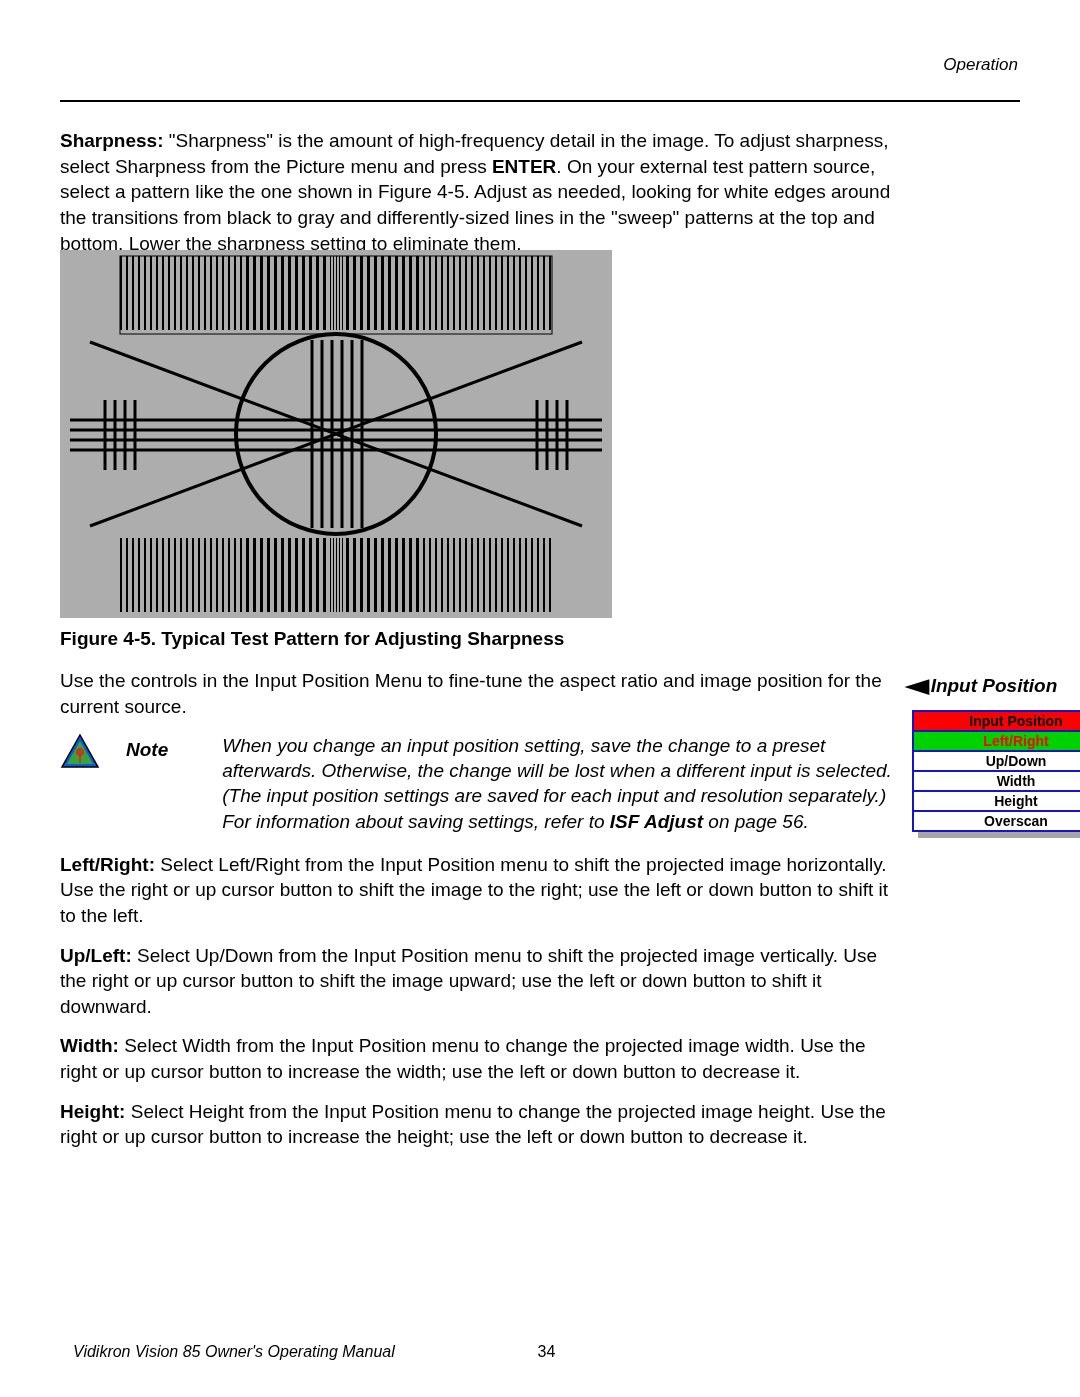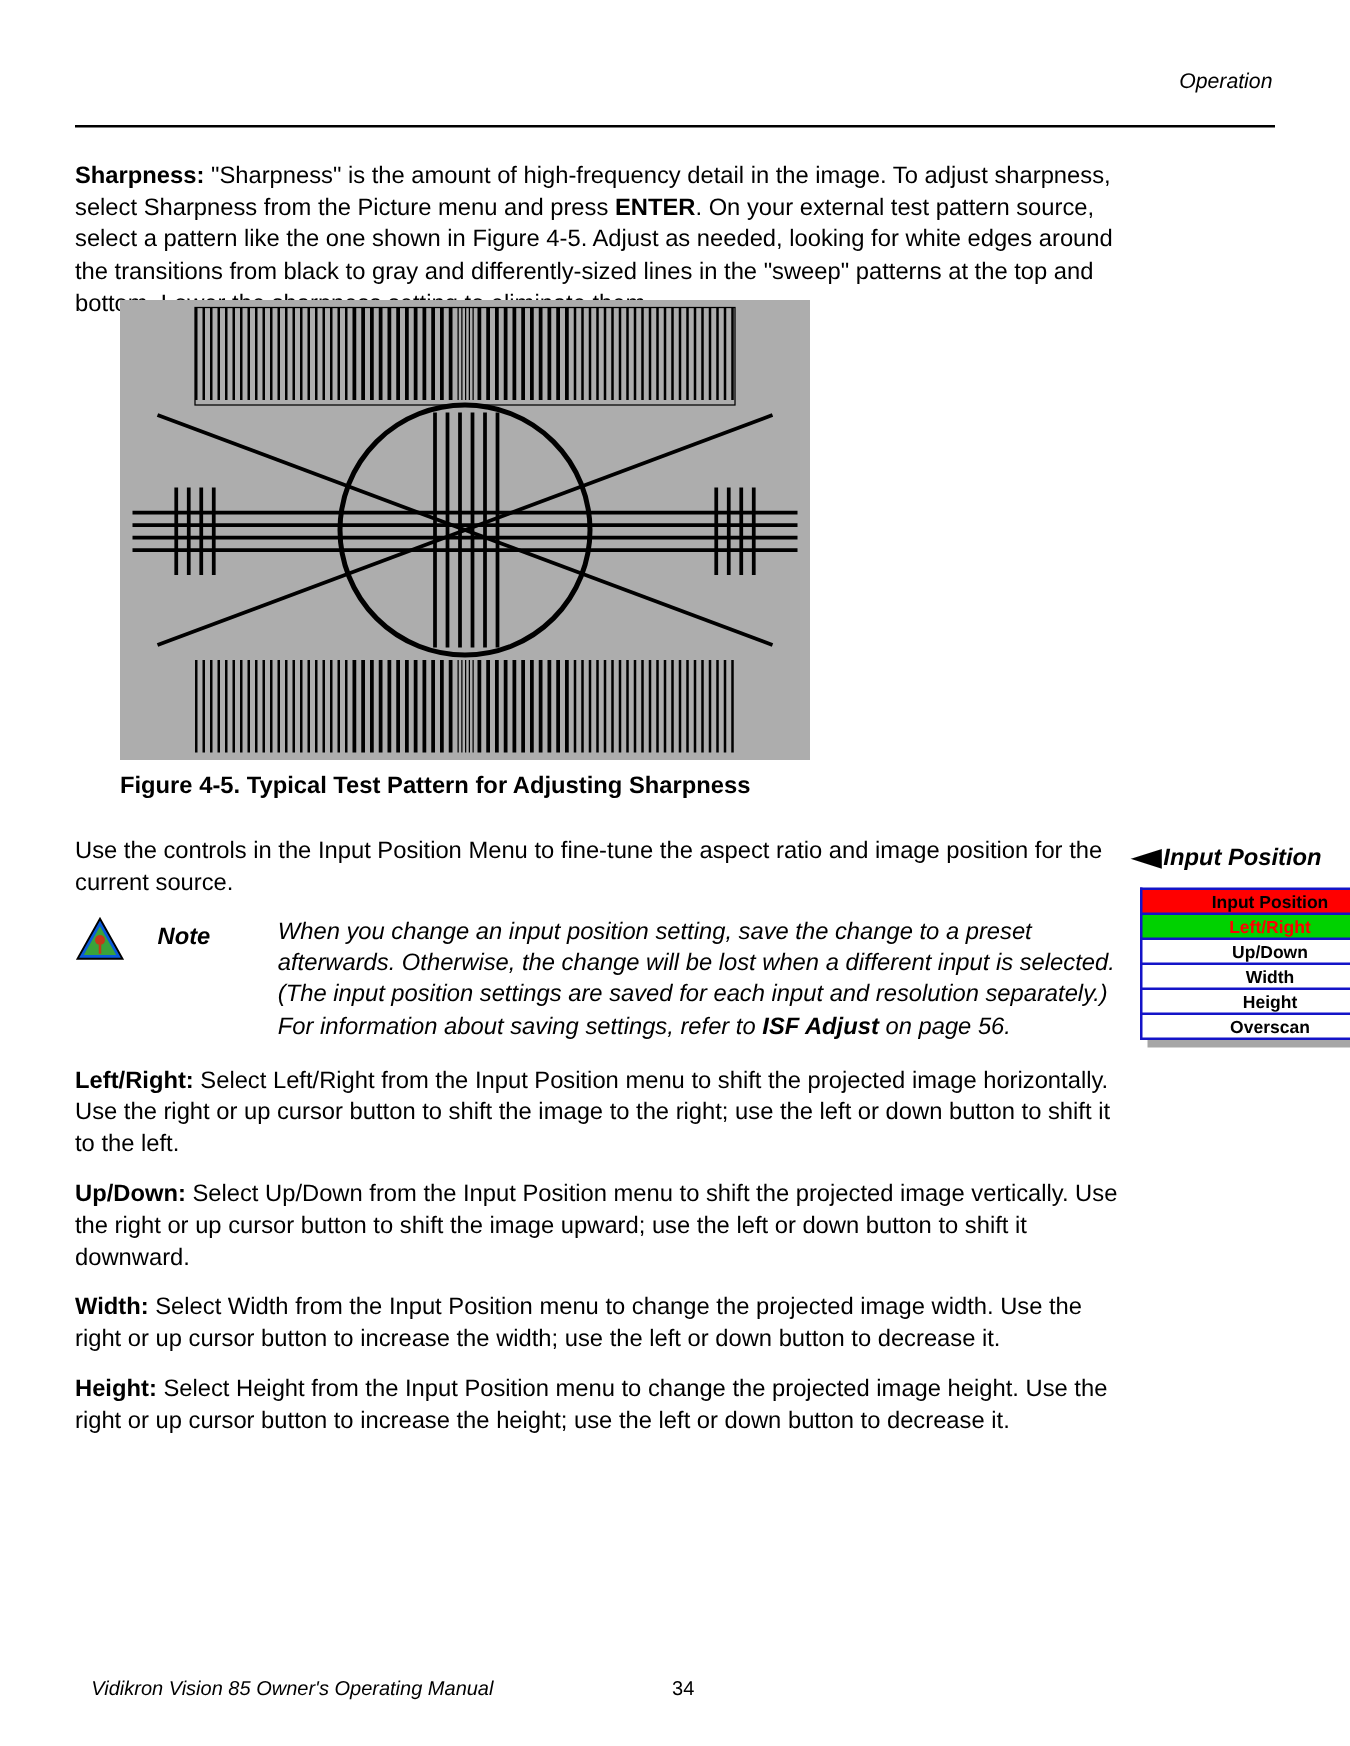--- a/index.html
+++ b/index.html
@@ -136,21 +136,21 @@
 
   <div class="section-top">Operation</div>
   <div class="rule"></div>
 
   <div class="col-left" style="top:128px;">
     <p class="para">
       <span class="bold">Sharpness:</span><span> "Sharpness" is the amount of high-frequency detail in the image. To adjust sharpness, select Sharpness from the Picture menu and press </span><span class="bold">ENTER</span><span>. On your external test pattern source, select a pattern like the one shown in Figure 4-5. Adjust as needed, looking for white edges around the transitions from black to gray and differently-sized lines in the "sweep" patterns at the top and bottom. Lower the sharpness setting to eliminate them.</span>
     </p>
   </div>
 
-  <div class="col-left" style="top:240px;margin-left:36px;">
+  <div class="col-left" style="top:250px;">
     <div class="figure-box">
       <svg viewBox="0 0 552 368" width="552" height="368">
         <rect x="0" y="0" width="552" height="368" fill="#adadad"></rect>
 
         <g>
 
           <g stroke="#000">
 
             <rect x="60" y="6" width="432" height="78" fill="none"></rect>
           </g>
@@ -355,21 +355,21 @@
       <div class="note-label">Note</div>
       <div class="note-text">
         <span>When you change an input position setting, save the change to a preset afterwards. Otherwise, the change will be lost when a different input is selected. (The input position settings are saved for each input and resolution separately.) For information about saving settings, refer to </span><span class="bold">ISF Adjust</span><span> on page 56.</span>
       </div>
     </div>
 
     <p class="para">
       <span class="bold">Left/Right:</span><span> Select Left/Right from the Input Position menu to shift the projected image horizontally. Use the right or up cursor button to shift the image to the right; use the left or down button to shift it to the left.</span>
     </p>
     <p class="para">
-      <span class="bold">Up/Down:</span><span> Select Up/Down from the Input Position menu to shift the projected image vertically. Use the right or up cursor button to shift the image upward; use the left or down button to shift it downward.</span>
+      <span class="bold">Up/Left:</span><span> Select Up/Down from the Input Position menu to shift the projected image vertically. Use the right or up cursor button to shift the image upward; use the left or down button to shift it downward.</span>
     </p>
     <p class="para">
       <span class="bold">Width:</span><span> Select Width from the Input Position menu to change the projected image width. Use the right or up cursor button to increase the width; use the left or down button to decrease it.</span>
     </p>
     <p class="para">
       <span class="bold">Height:</span><span> Select Height from the Input Position menu to change the projected image height. Use the right or up cursor button to increase the height; use the left or down button to decrease it.</span>
     </p>
   </div>
 
   <div class="side-heading">

